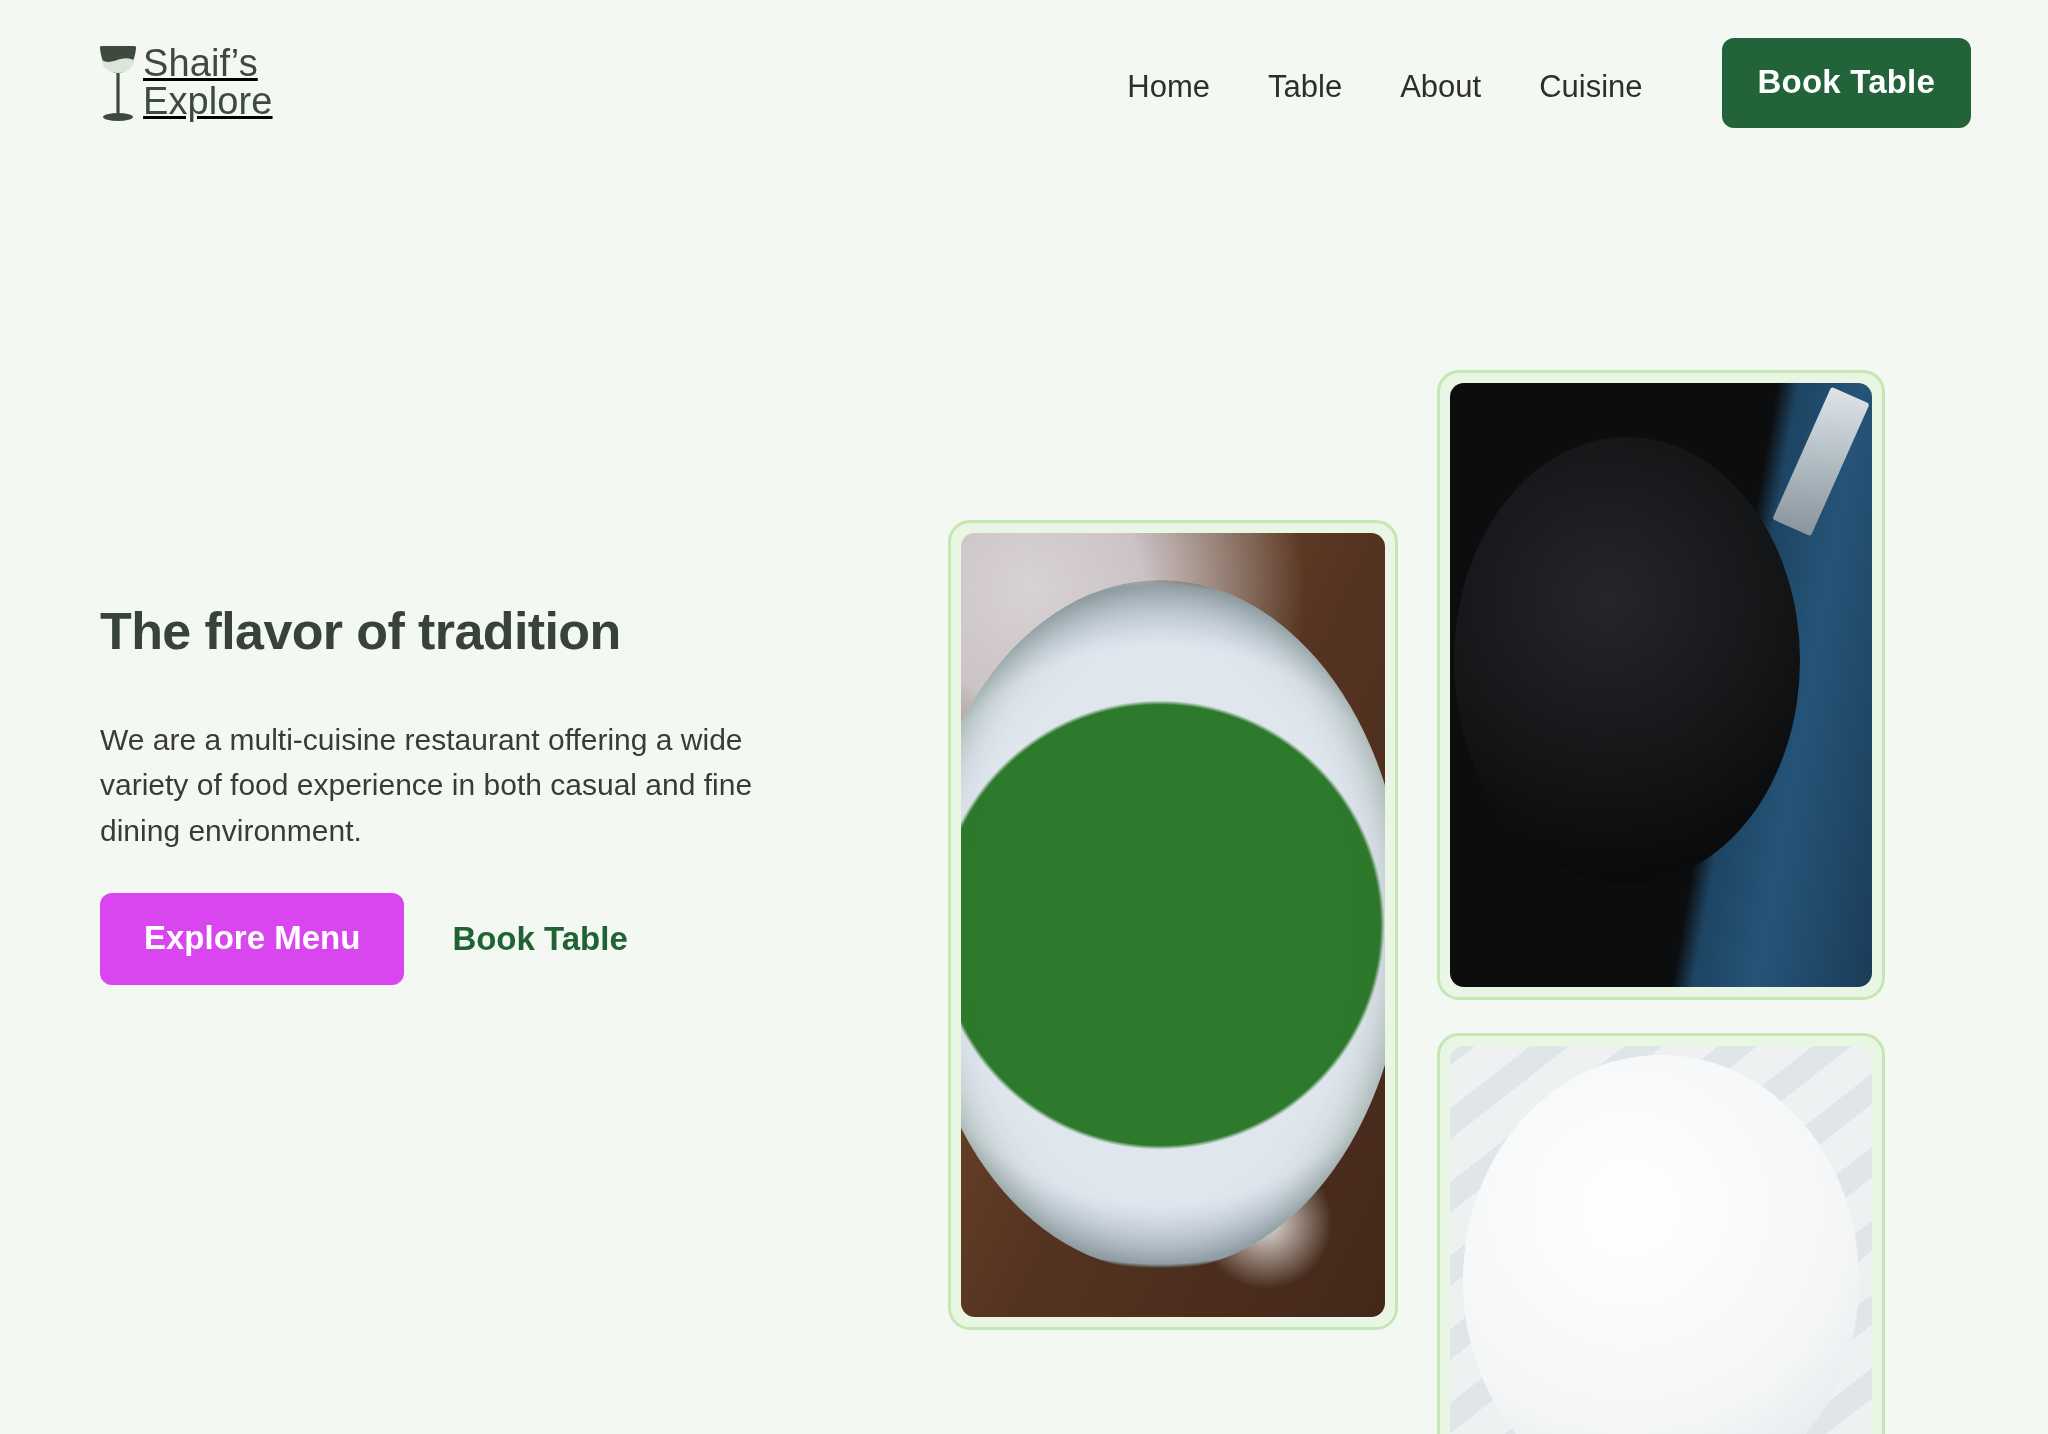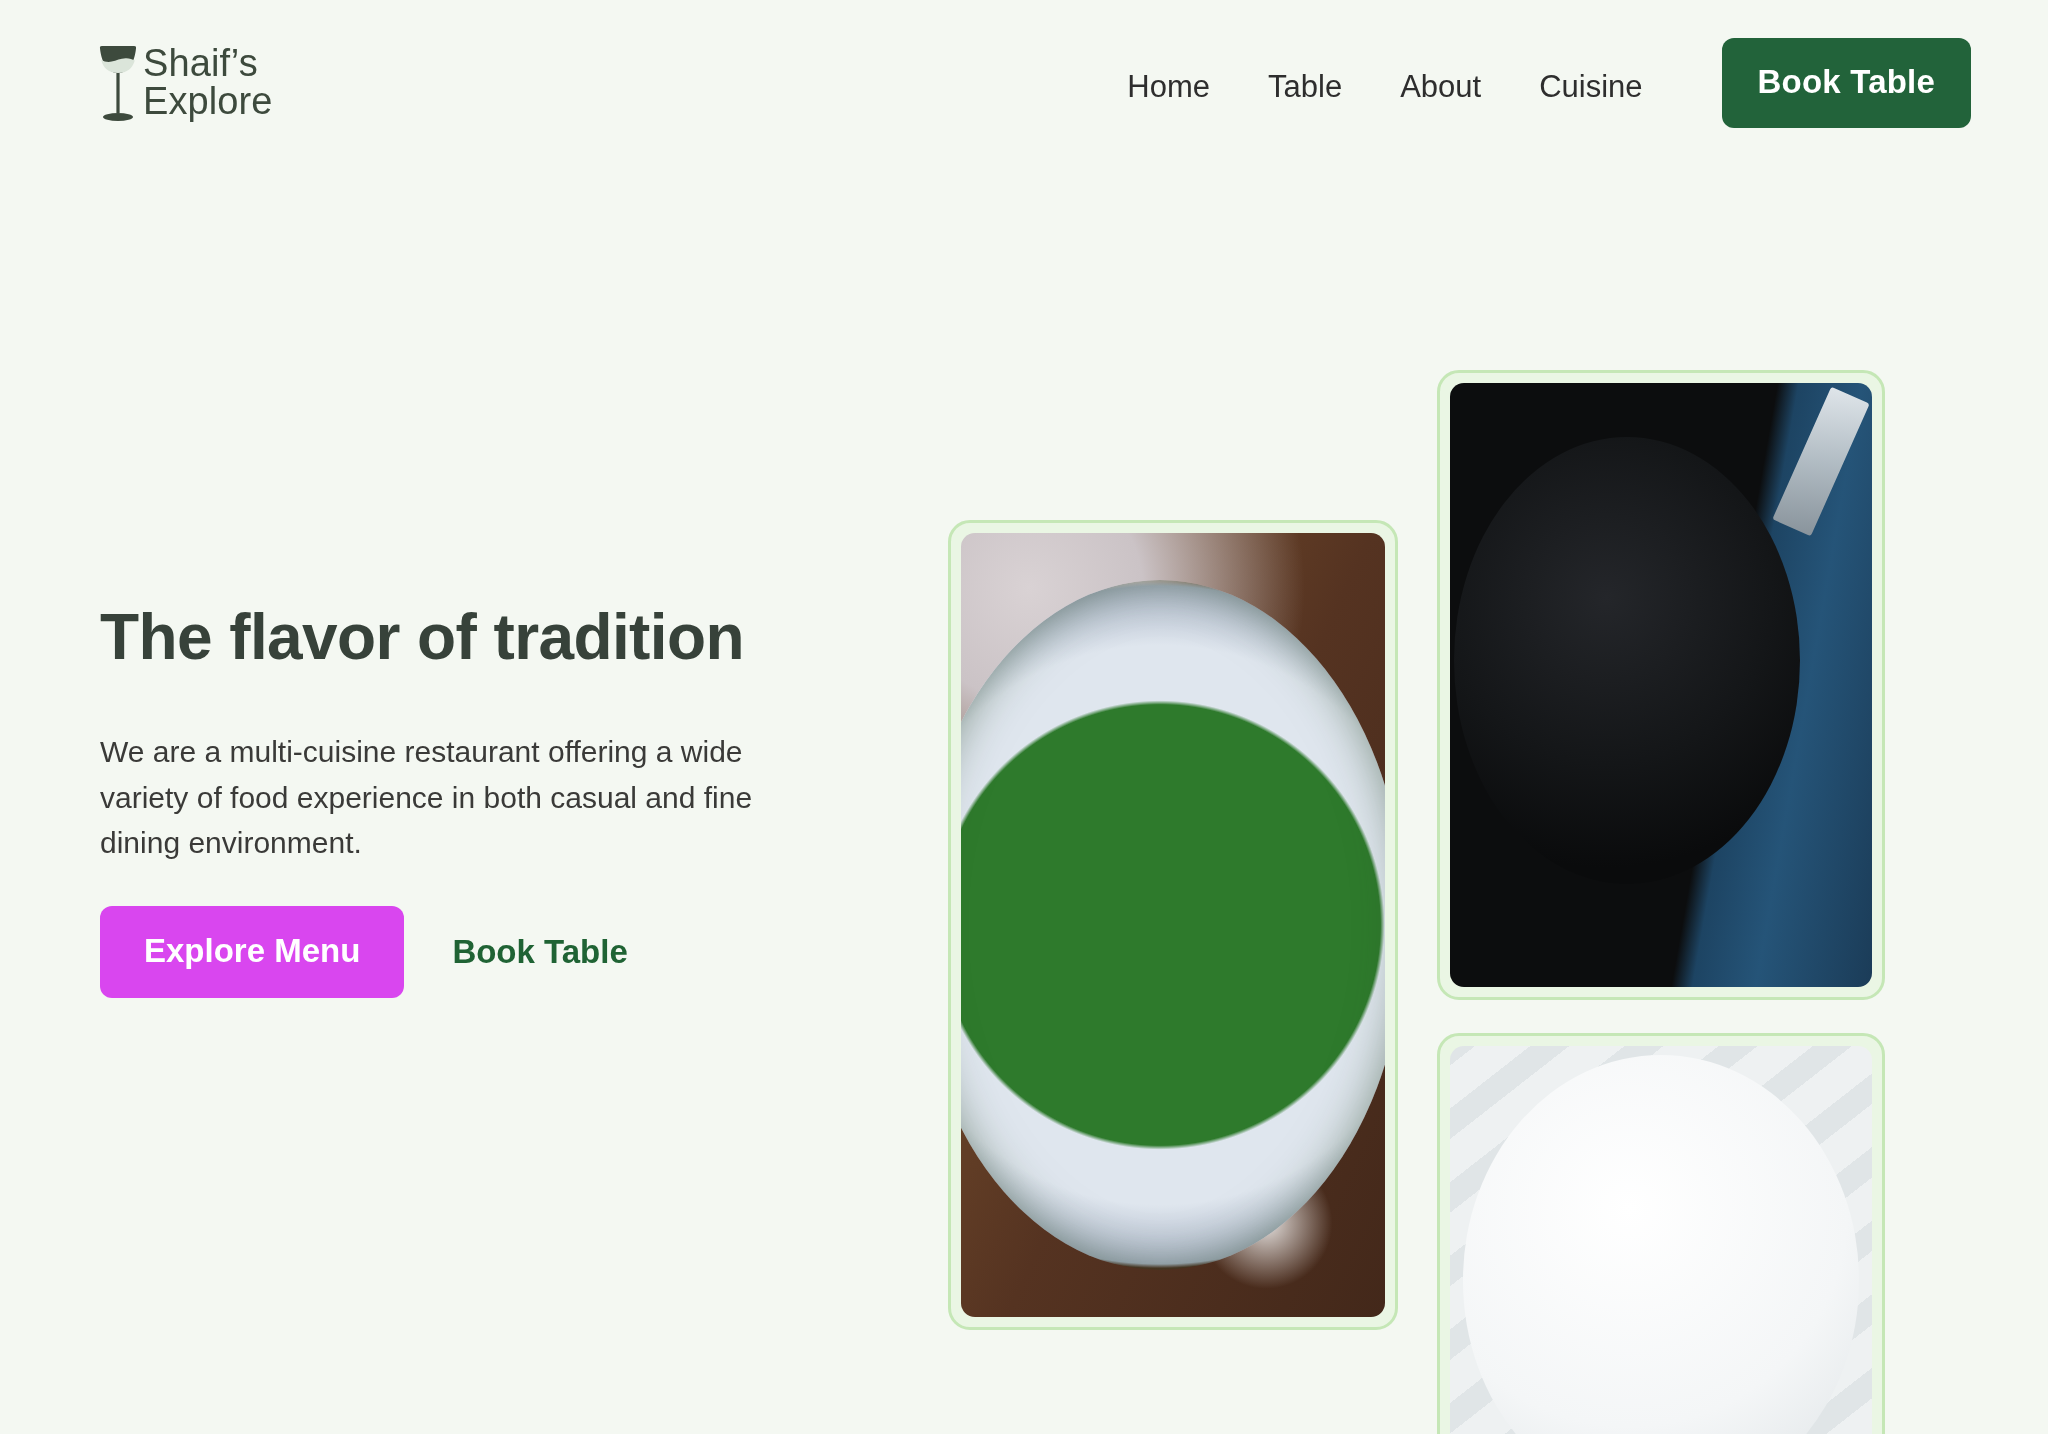--- a/index.html
+++ b/index.html
@@ -41,20 +41,21 @@
     height: 85px;
     flex: none;
     display: block;
   }
 
   .brand-words {
     display: flex;
     flex-direction: column;
     line-height: 0.98;
     margin-left: -2px;
+    text-decoration: underline;
   }
 
   .brand-line {
     font-size: 38px;
     font-weight: 400;
     color: #3d4a3d;
     letter-spacing: 0.1px;
     white-space: nowrap;
   }
 
@@ -102,21 +103,21 @@
   }
 
   .hero-copy {
     position: absolute;
     left: 100px;
     top: 465px;
     width: 720px;
   }
 
   .hero-title {
-    font-size: 64px;
+    font-size: 52px;
     line-height: 1.03;
     font-weight: 700;
     color: #37423a;
     letter-spacing: -0.6px;
     margin-bottom: 58px;
   }
 
   .hero-desc {
     font-size: 30px;
     line-height: 1.52;

